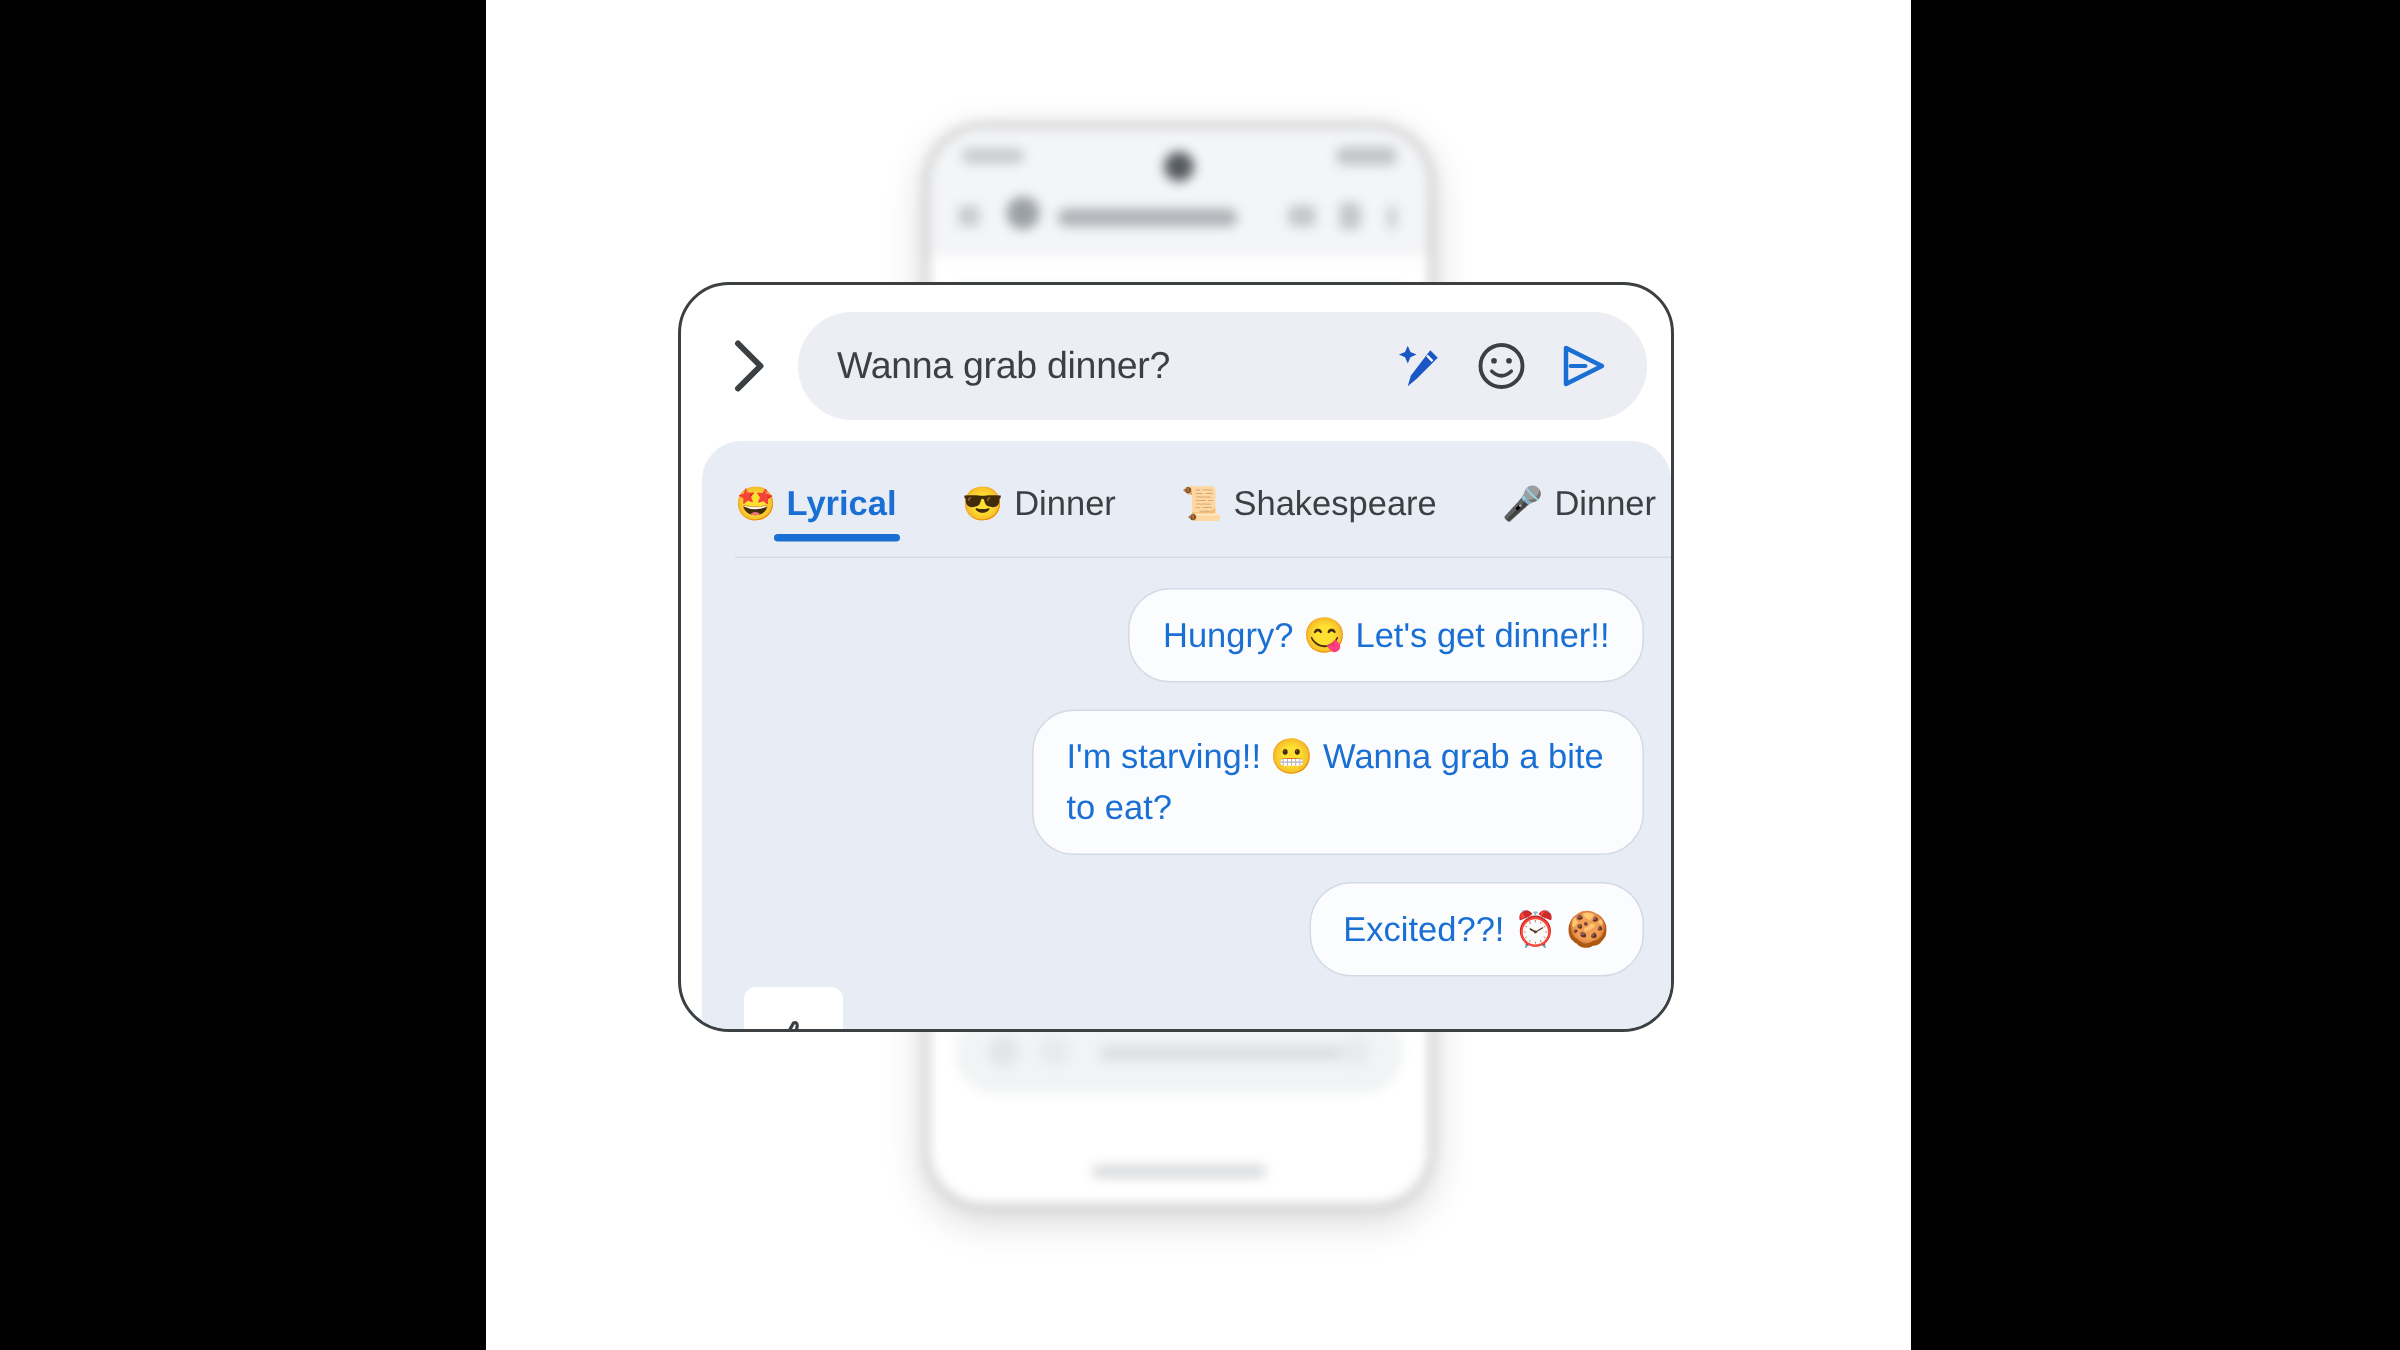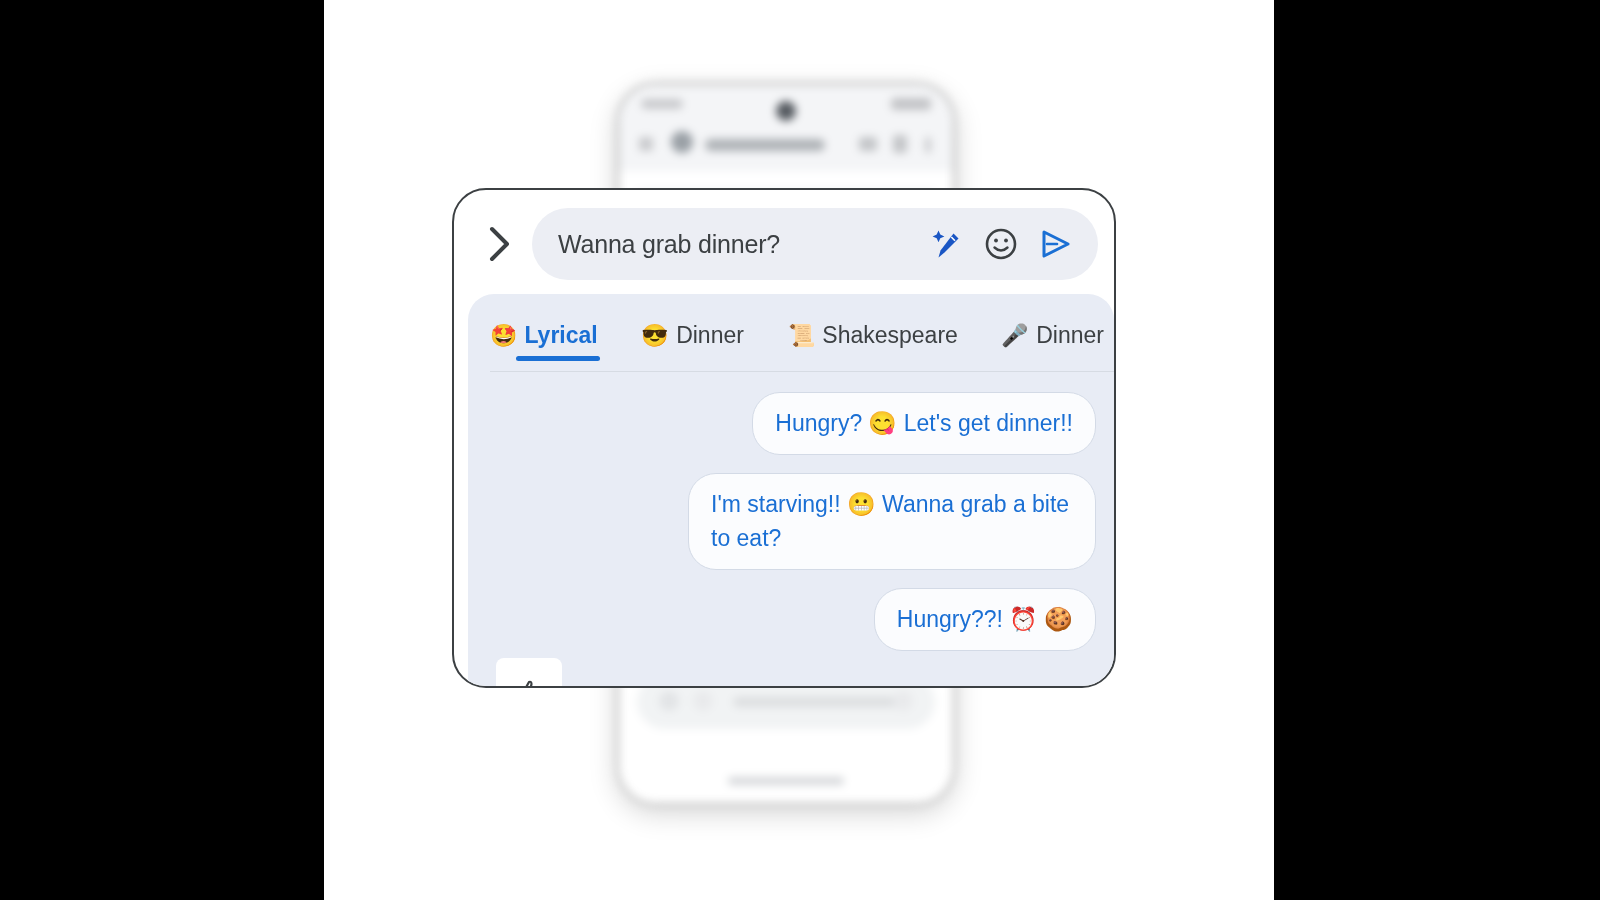--- a/index.html
+++ b/index.html
@@ -346,21 +346,21 @@
           <div class="tab">
             <span class="tab-emoji">🎤</span>
             <span>Dinner</span>
           </div>
         </div>
         <div class="tab-sep"></div>
 
         <div class="suggestions">
           <div class="suggestion">Hungry? 😋 Let's get dinner!!</div>
           <div class="suggestion two-line">I'm starving!! 😬 Wanna grab a bite to eat?</div>
-          <div class="suggestion">Hungry??! ⏰ 🍪</div>
+          <div class="suggestion">Excited??! ⏰ 🍪</div>
         </div>
 
         <div class="feedback">
           <div class="feedback-btn">
             <svg width="34" height="34" viewBox="0 0 34 34" aria-hidden="true">
               <path d="M12 14 L17 5 Q19.5 4 19.5 7 L18.3 13 L27 13 Q29.5 13 29 15.6 L27.2 24.5 Q26.8 27 24.3 27 L12 27 Z" fill="none" stroke="#3c4043" stroke-width="2.2" stroke-linejoin="round"></path>
               <rect x="5.2" y="14" width="6.8" height="13" fill="none" stroke="#3c4043" stroke-width="2.2" stroke-linejoin="round"></rect>
             </svg>
           </div>
 

